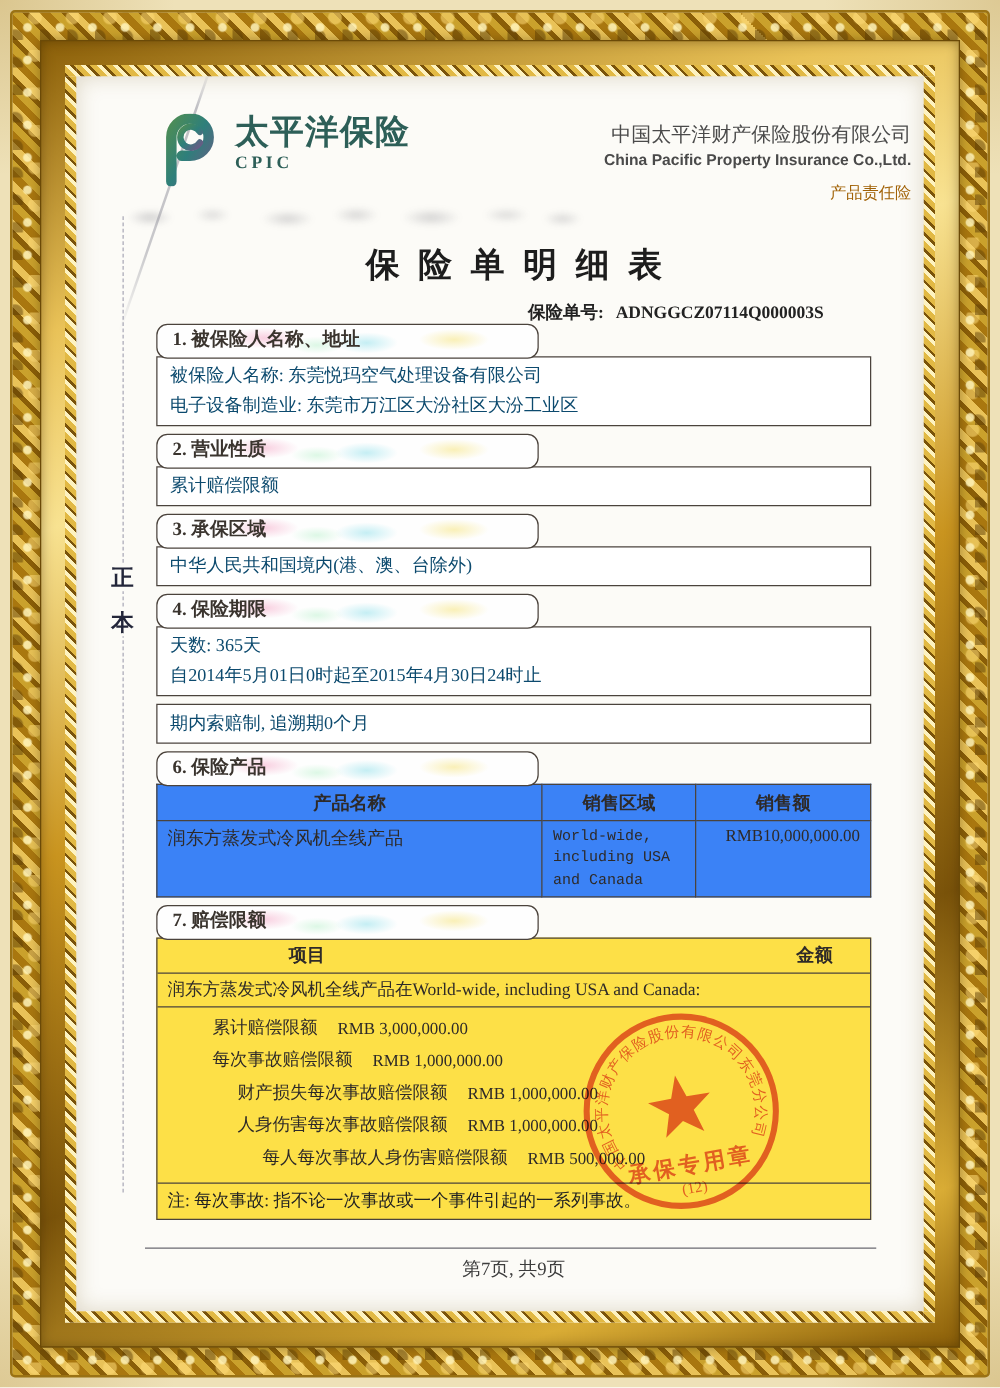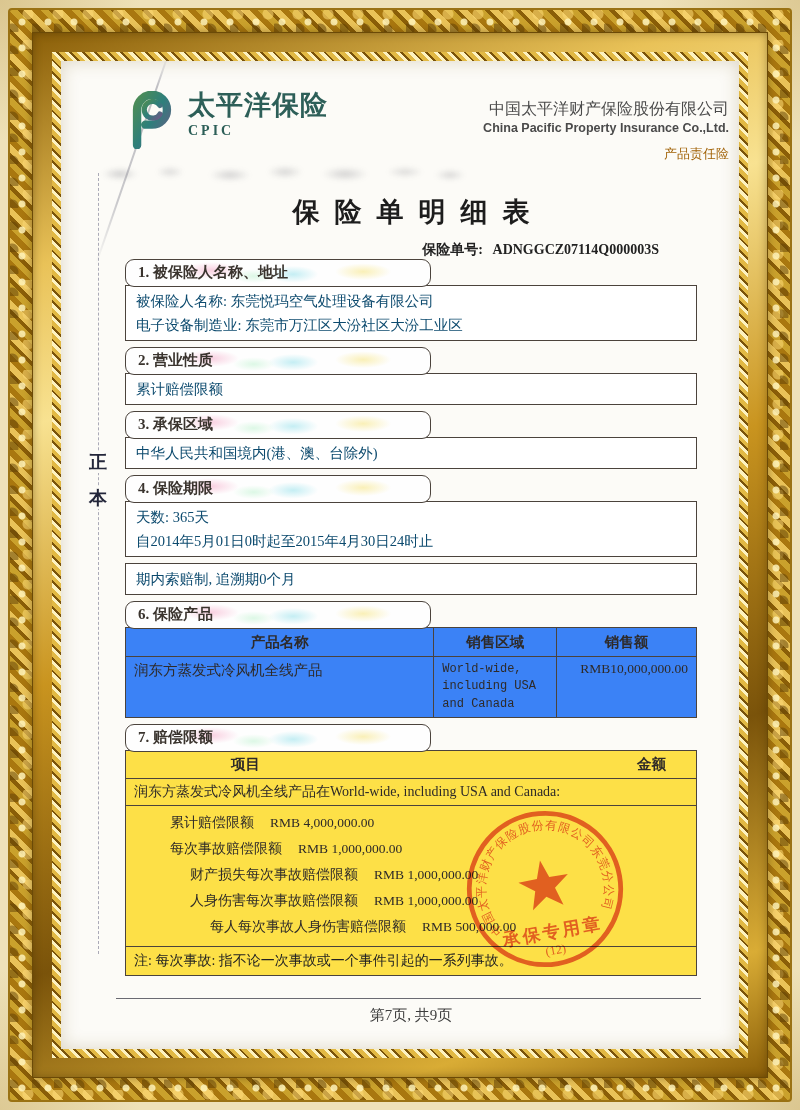--- a/index.html
+++ b/index.html
@@ -197,21 +197,21 @@
           <div class="tab">7. 赔偿限额</div>
           <div class="ltab">
             <div class="l-head">
               <span class="h1">项目</span>
               <span>金额</span>
             </div>
             <div class="l-scope">润东方蒸发式冷风机全线产品在World-wide, including USA and Canada:</div>
             <div class="l-rows">
               <div class="l-row">
                 <span class="ind1">累计赔偿限额</span>
-                <span class="amt">RMB 4,000,000.00</span>
+                <span class="amt">RMB 3,000,000.00</span>
               </div>
               <div class="l-row">
                 <span class="ind1">每次事故赔偿限额</span>
                 <span class="amt">RMB 1,000,000.00</span>
               </div>
               <div class="l-row">
                 <span class="ind2">财产损失每次事故赔偿限额</span>
                 <span class="amt">RMB 1,000,000.00</span>
               </div>
               <div class="l-row">

